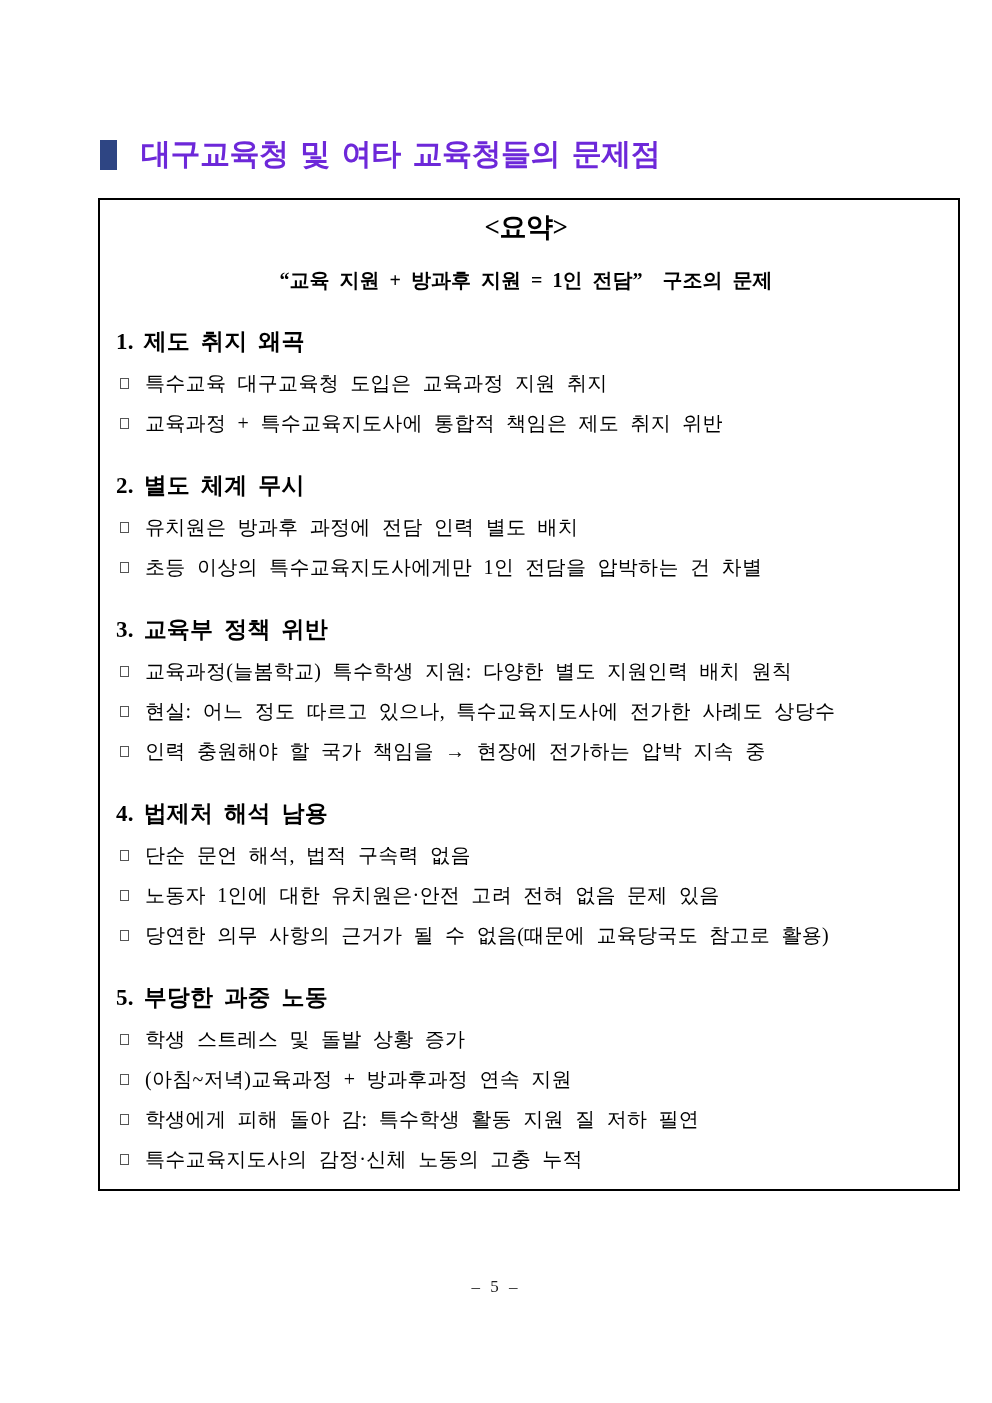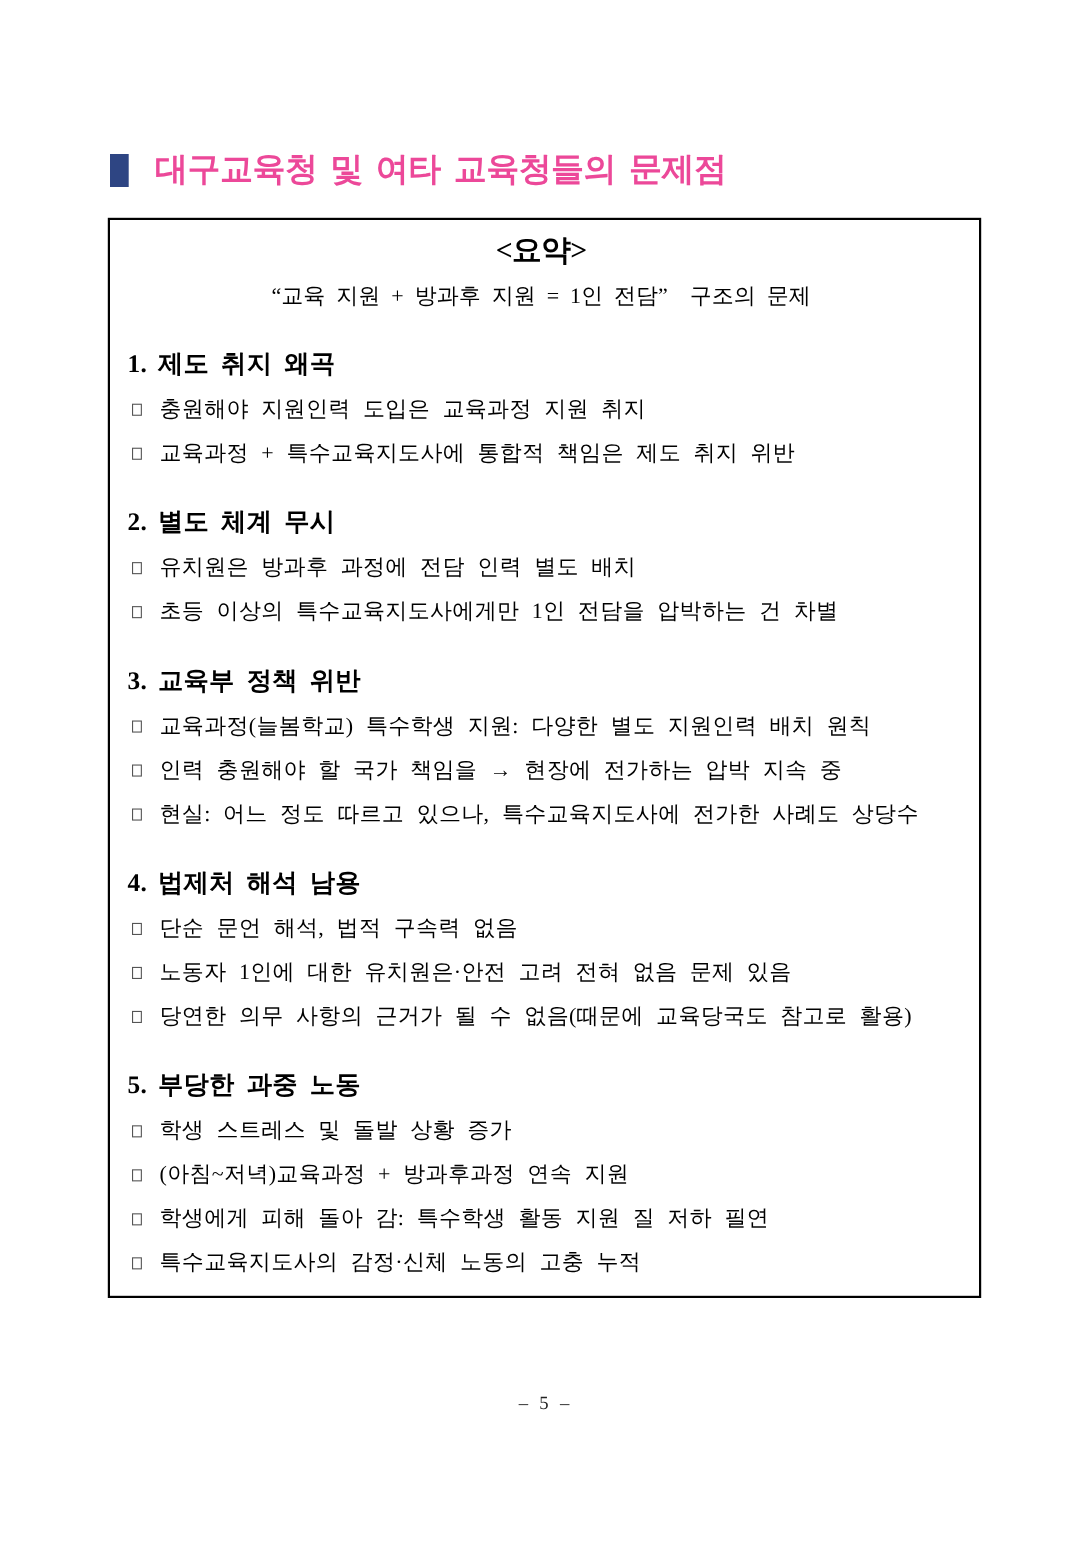--- a/index.html
+++ b/index.html
@@ -22,47 +22,47 @@
     display: inline-block;
     width: 17px;
     height: 30px;
     background: #2e4583;
     flex: none;
   }
   .doc-title {
     font-family: "Liberation Sans", "DejaVu Sans", sans-serif;
     font-size: 30px;
     font-weight: 800;
-    color: #ec4899;
+    color: #6d28d9;
     letter-spacing: -0.5px;
     word-spacing: 4px;
     white-space: nowrap;
   }
 
   
   .summary-box {
-    width: 794px;
+    width: 862px;
     margin: 23px 0 0 98px;
     border: 2px solid #000000;
     padding: 10px 22px 16px 16px;
     background: #ffffff;
   }
   .box-heading {
     text-align: center;
     font-size: 27px;
     font-weight: bold;
     line-height: 34px;
     letter-spacing: -0.5px;
   }
   .box-subtitle {
     text-align: center;
     font-size: 20px;
-    font-weight: normal;
+    font-weight: bold;
     line-height: 26px;
-    margin-top: 12px;
+    margin-top: 23px;
     word-spacing: 5px;
     white-space: pre-wrap;
   }
 
   
   .section { margin-top: 33px; }
   .section-heading {
     display: flex;
     gap: 10px;
     font-size: 23px;
@@ -115,21 +115,21 @@
     <div class="box-heading">&lt;요약&gt;</div>
     <div class="box-subtitle">“교육 지원 + 방과후 지원 = 1인 전담”  구조의 문제</div>
 
     <div class="section">
       <h2 class="section-heading">
         <span>1.</span>
         <span>제도 취지 왜곡</span>
       </h2>
       <div class="item">
         <span class="bullet"></span>
-        <span class="item-text">충원해야 지원인력 도입은 교육과정 지원 취지</span>
+        <span class="item-text">특수교육 대구교육청 도입은 교육과정 지원 취지</span>
       </div>
       <div class="item">
         <span class="bullet"></span>
         <span class="item-text">교육과정 + 특수교육지도사에 통합적 책임은 제도 취지 위반</span>
       </div>
     </div>
 
     <div class="section">
       <h2 class="section-heading">
         <span>2.</span>
@@ -149,25 +149,25 @@
       <h2 class="section-heading">
         <span>3.</span>
         <span>교육부 정책 위반</span>
       </h2>
       <div class="item">
         <span class="bullet"></span>
         <span class="item-text">교육과정(늘봄학교) 특수학생 지원: 다양한 별도 지원인력 배치 원칙</span>
       </div>
       <div class="item">
         <span class="bullet"></span>
+        <span class="item-text">현실: 어느 정도 따르고 있으나, 특수교육지도사에 전가한 사례도 상당수</span>
+      </div>
+      <div class="item">
+        <span class="bullet"></span>
         <span class="item-text">인력 충원해야 할 국가 책임을 → 현장에 전가하는 압박 지속 중</span>
-      </div>
-      <div class="item">
-        <span class="bullet"></span>
-        <span class="item-text">현실: 어느 정도 따르고 있으나, 특수교육지도사에 전가한 사례도 상당수</span>
       </div>
     </div>
 
     <div class="section">
       <h2 class="section-heading">
         <span>4.</span>
         <span>법제처 해석 남용</span>
       </h2>
       <div class="item">
         <span class="bullet"></span>

